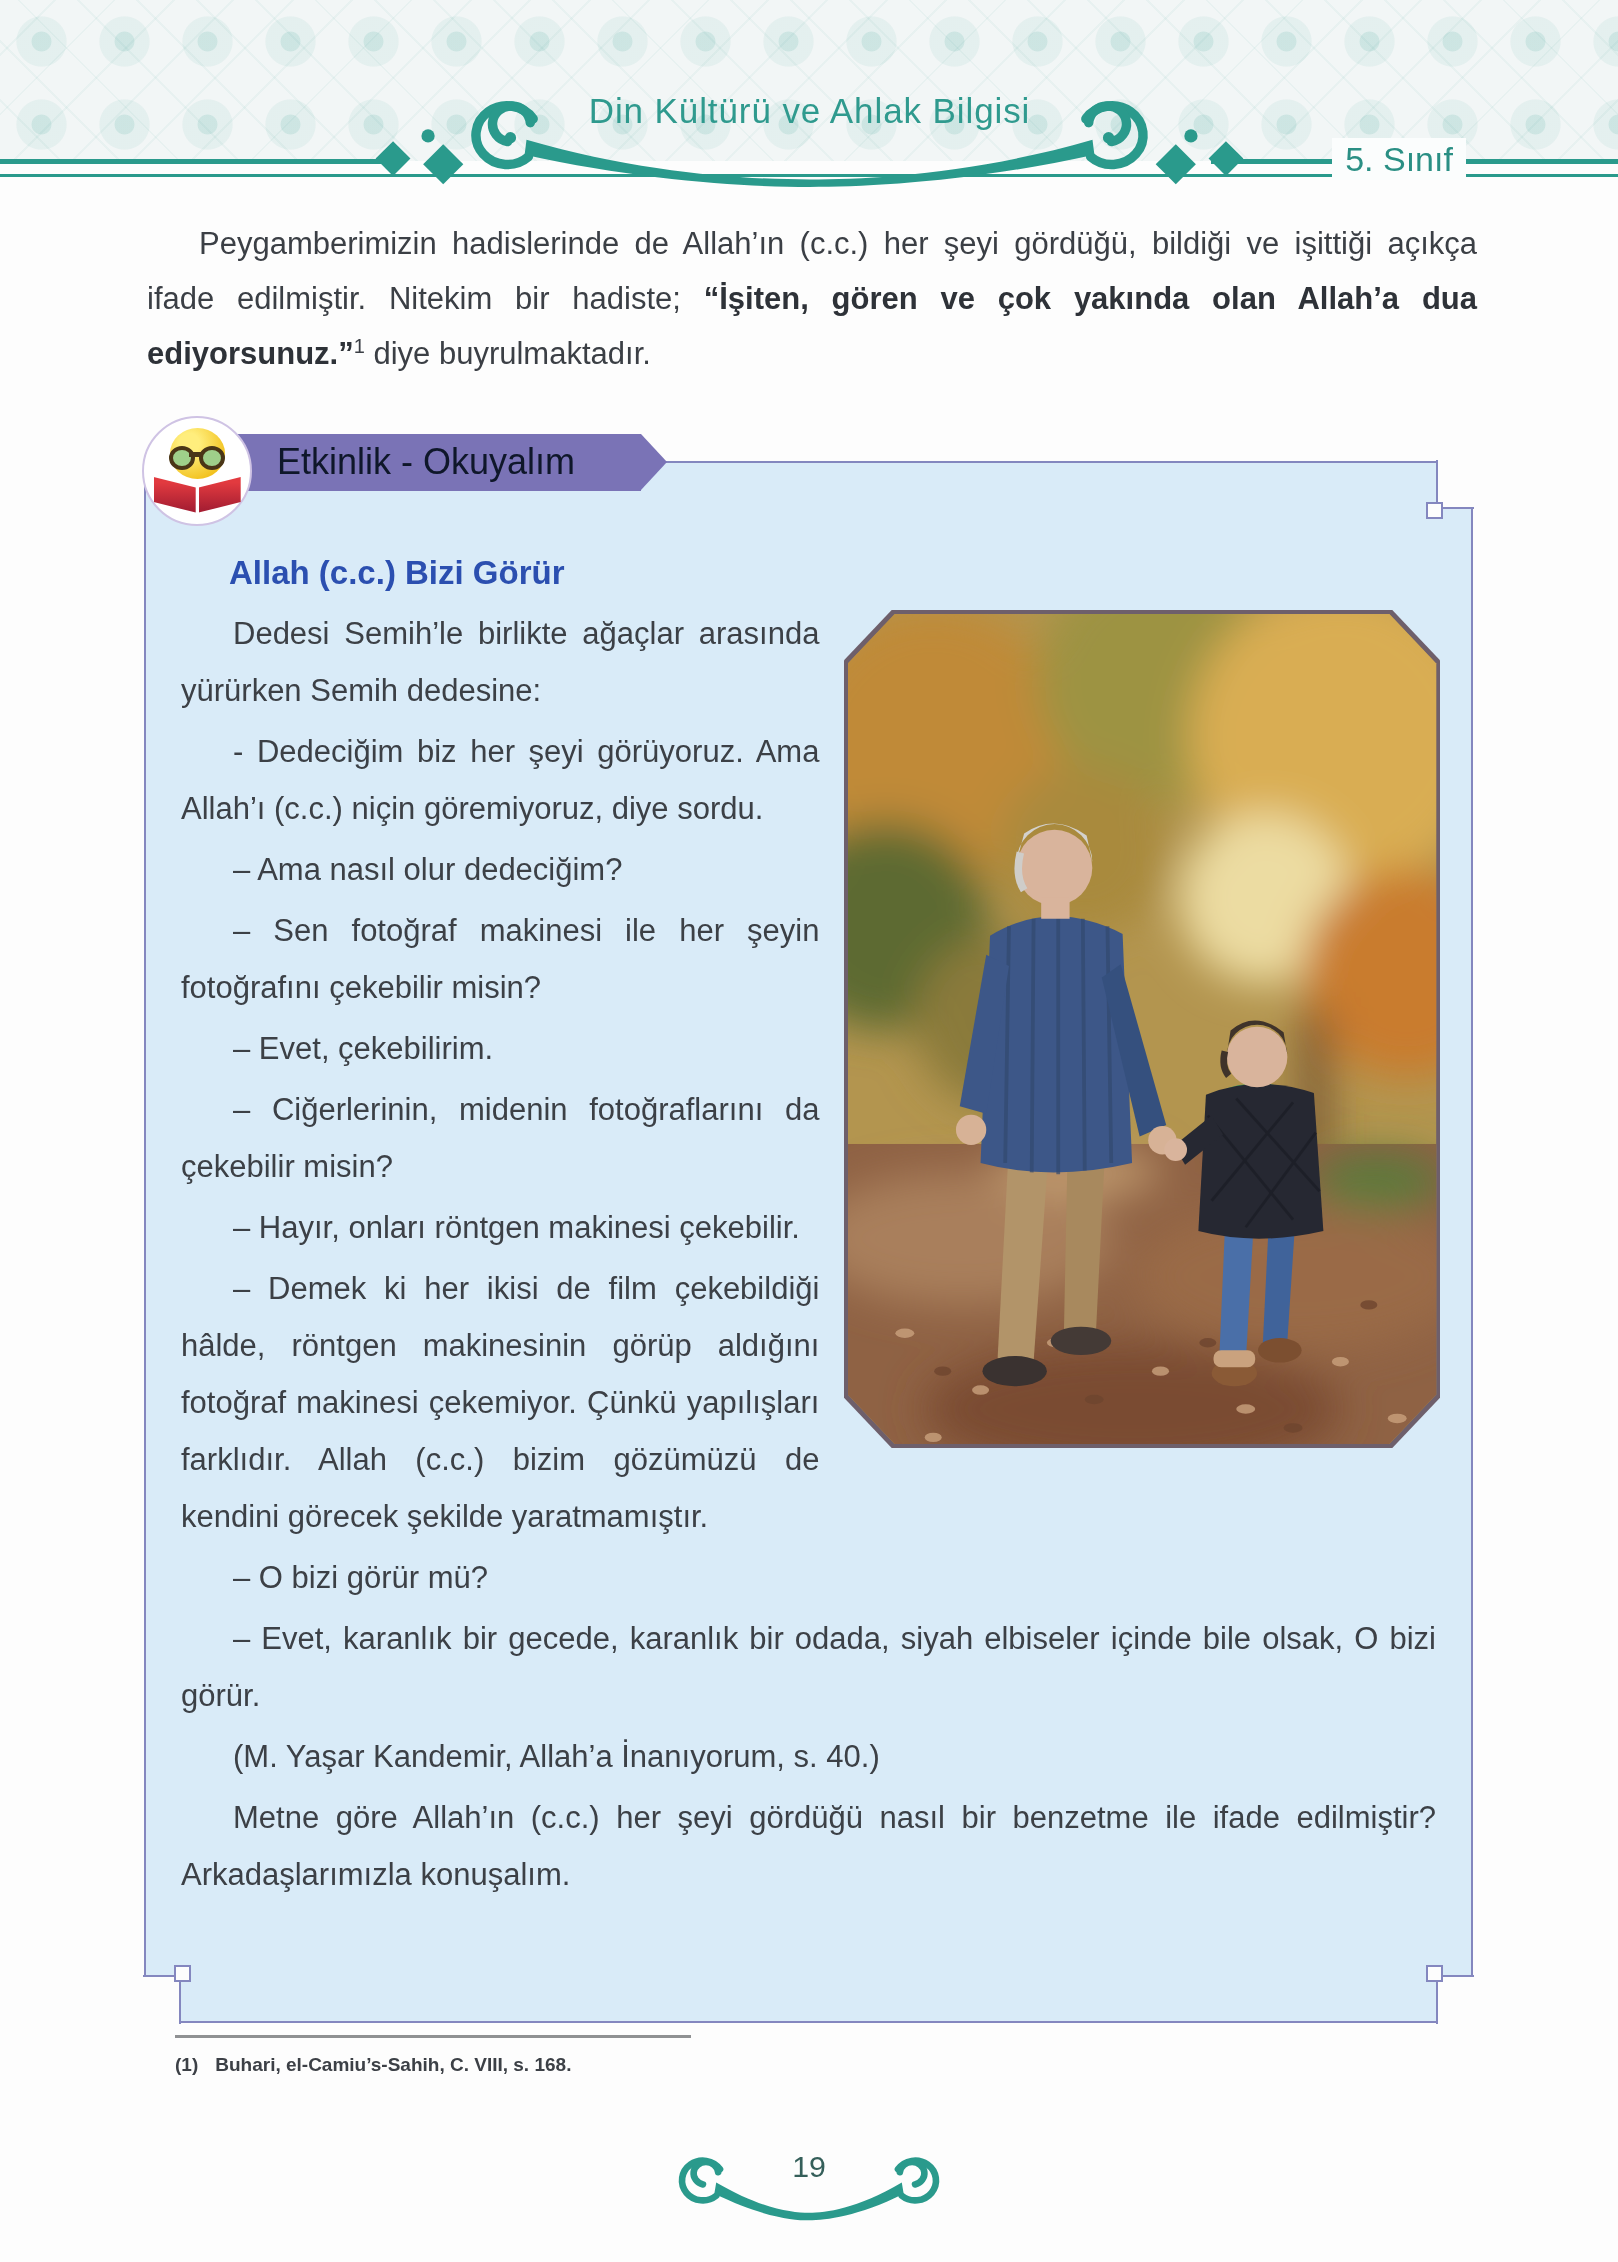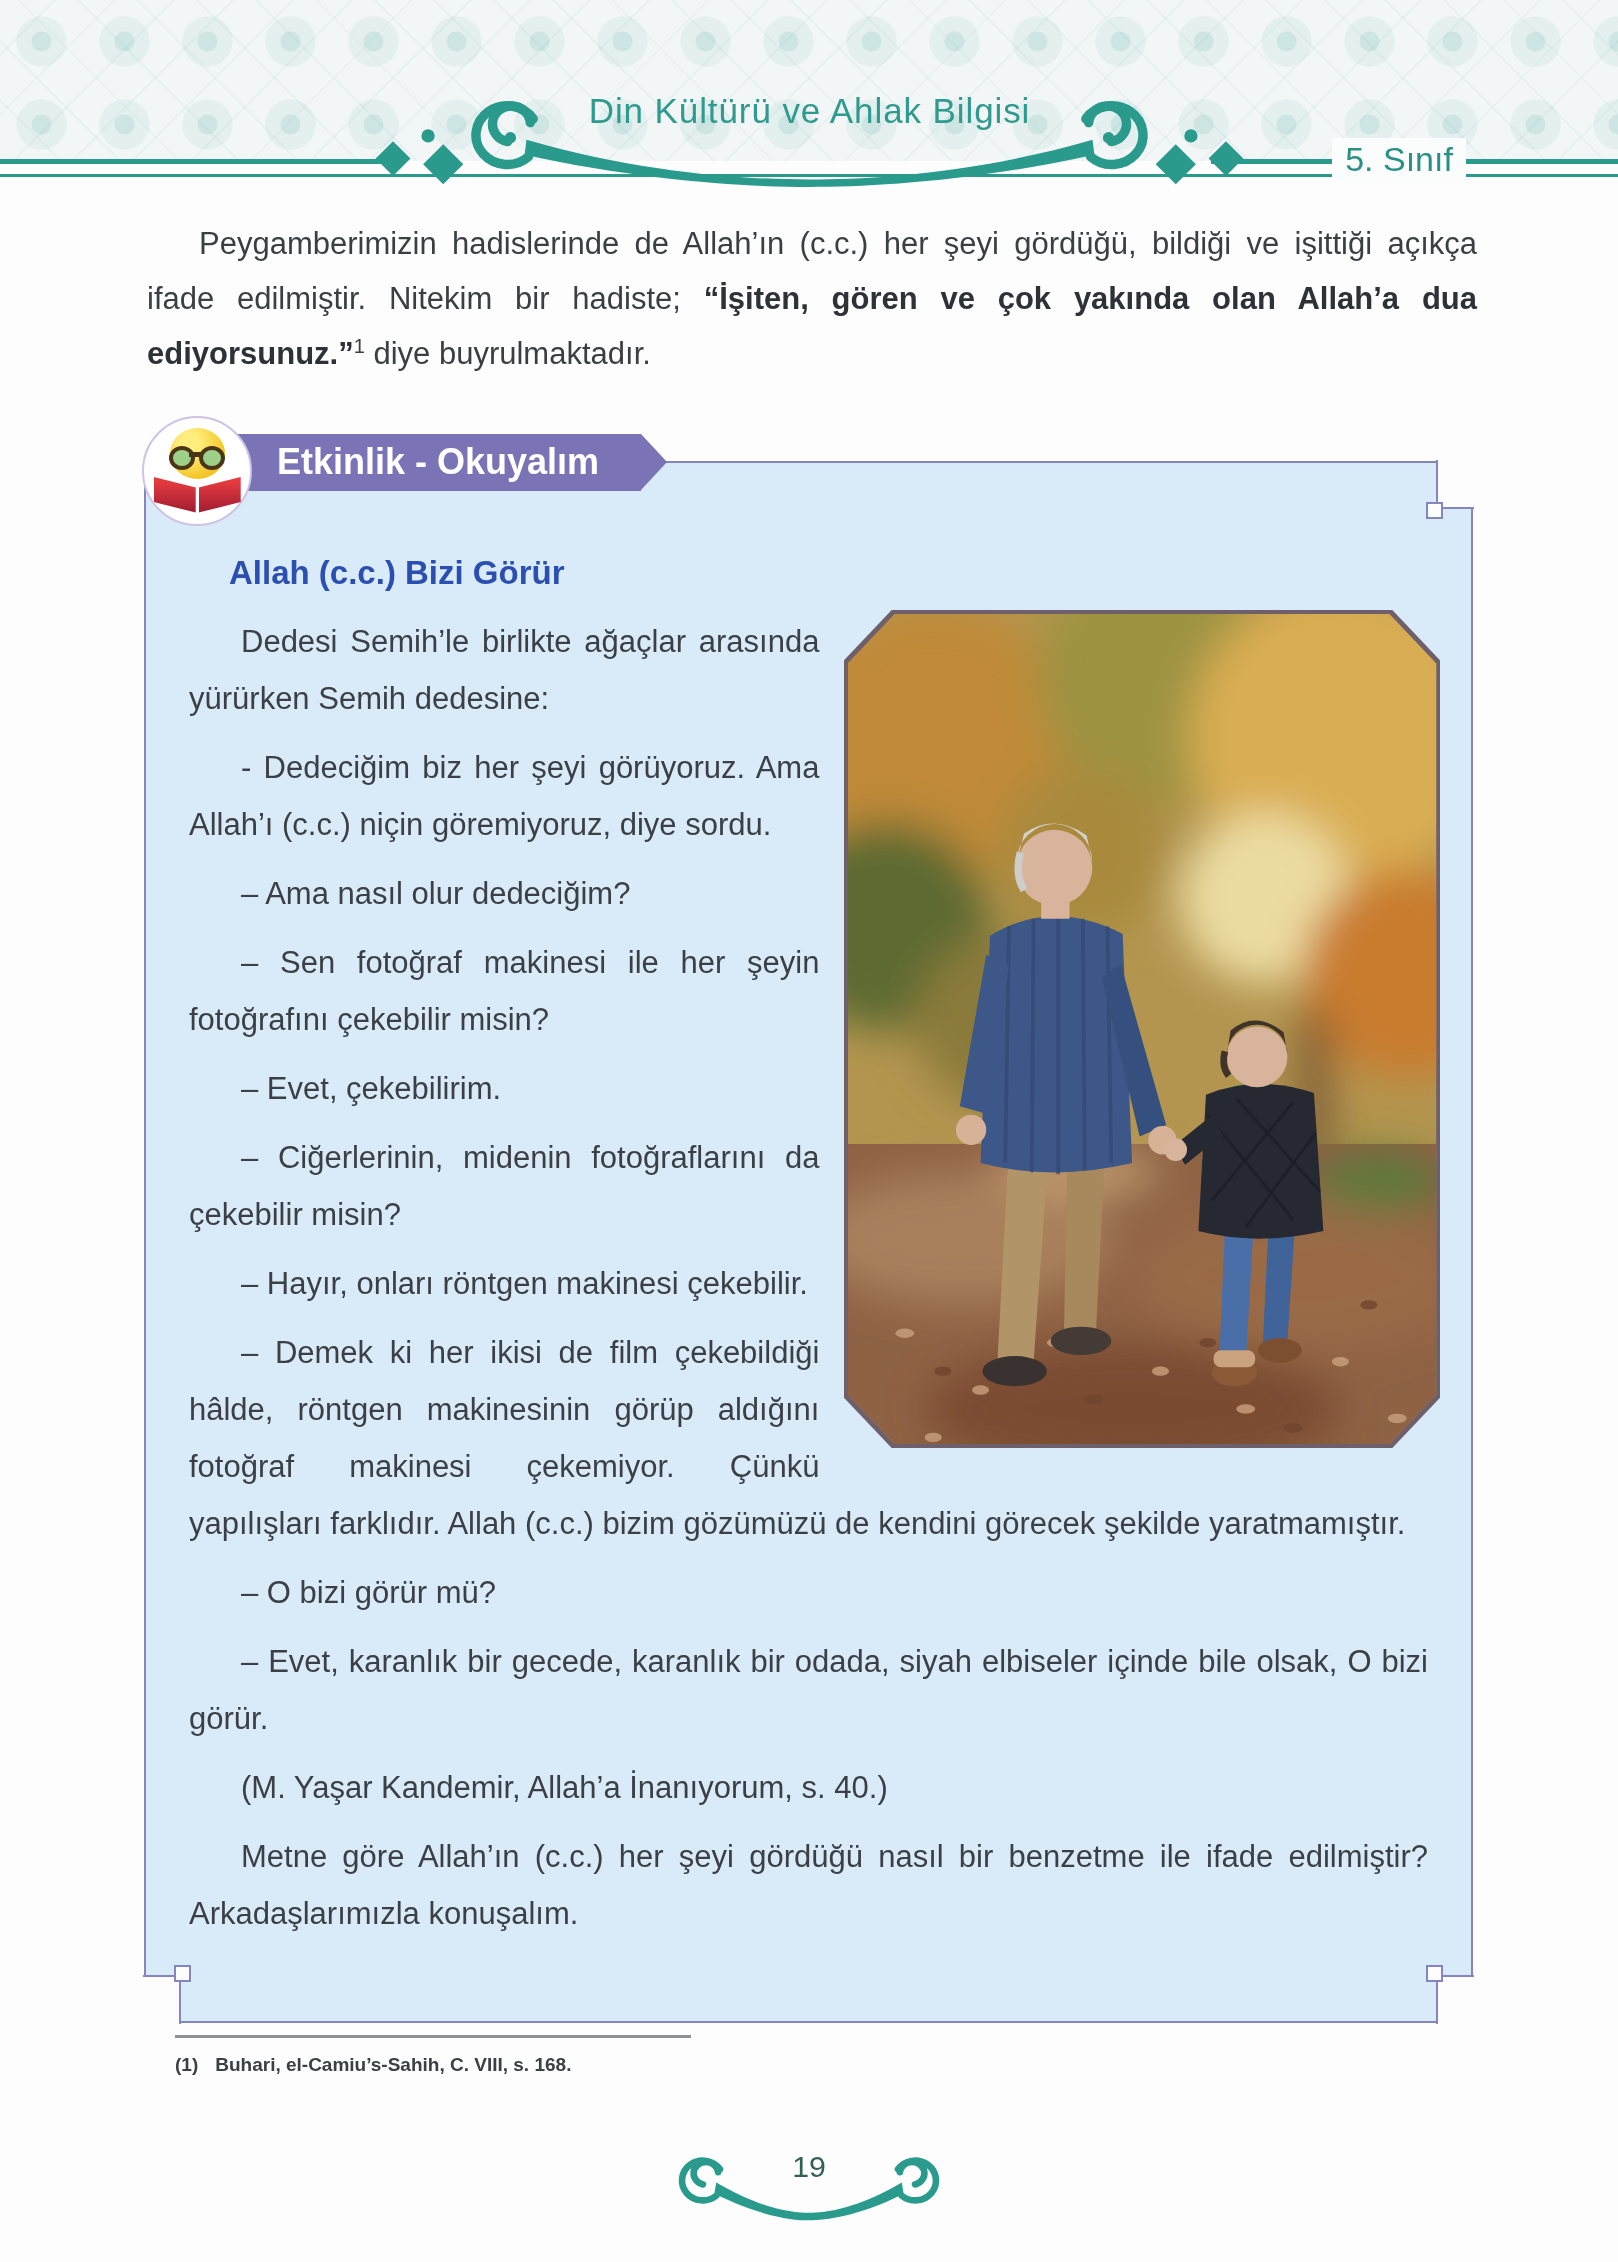--- a/index.html
+++ b/index.html
@@ -31,22 +31,22 @@
   .intro b{color:#2e3238;}
   .intro sup{font-size:20px;line-height:0;}
 
   
   .activity-box{position:absolute;left:144px;top:461px;width:1325px;height:1558px;
     background:#d9ebf8;border:2.8px solid #8487bf;}
   .banner{position:absolute;left:17px;top:-29px;width:478px;height:57px;background:#7a73b6;
     border-radius:9.5px 0 0 9.5px;z-index:2;}
   .banner::after{content:'';position:absolute;right:-25.6px;top:0;width:0;height:0;
     border-top:28px solid transparent;border-bottom:28px solid transparent;border-left:26.5px solid #7a73b6;}
-  .banner-label{position:absolute;left:114px;top:0;height:41px;line-height:55px;color:#ffffff;
-    font-size:36px;font-weight:bold;white-space:nowrap;}
+  .banner-label{position:absolute;left:114px;top:0;height:41px;line-height:55px;color:#0f172a;
+    font-size:36px;font-weight:normal;white-space:nowrap;}
 
   
   .badge{position:absolute;left:-3.8px;top:-47px;width:106px;height:106px;border-radius:50%;
     background:#ffffff;border:2.8px solid #cfc3e4;z-index:3;}
   .badge .face{position:absolute;left:25.6px;top:9.5px;width:55px;height:51px;border-radius:50%;
     background:radial-gradient(circle at 35% 30%,#ffee7d 20%,#f2c21f 75%);}
   .badge .glass{position:absolute;top:28px;width:18px;height:16px;border:4.7px solid #4a3617;
     border-radius:50%;background:#9fd08a;}
   .badge .glass.l{left:24.6px;} .badge .glass.r{left:55px;}
   .badge .bridge{position:absolute;left:45px;top:34px;width:11.4px;height:4.7px;background:#4a3617;}
@@ -66,21 +66,21 @@
   .notch-br .sq{left:-11.4px;top:-11.4px;}
 
   
   .box-content{position:relative;padding:0 0 57px 31px;width:1294px;box-sizing:border-box;}
   .photo-wrap{float:right;width:596px;height:838px;margin:66px 0 19px 24.6px;
     background:#6e5f6b;clip-path:polygon(8% 0,92% 0,100% 6%,100% 94%,92% 100%,8% 100%,0 94%,0 6%);
     position:relative;}
   .photo-inner{position:absolute;left:3.8px;top:3.8px;right:3.8px;bottom:3.8px;
     clip-path:polygon(8% 0,92% 0,100% 6%,100% 94%,92% 100%,8% 100%,0 94%,0 6%);}
   .story-title{font-size:33px;font-weight:bold;color:#2b4fb0;margin:81px 0 0 0;line-height:57px;text-indent:52px;}
-  .box-content p{margin:12px;font-size:31px;line-height:57px;text-align:justify;text-indent:52px;color:#3c4046;}
+  .box-content p{margin:4px;font-size:31px;line-height:57px;text-align:justify;text-indent:52px;color:#3c4046;}
 
   
   .footnote-rule{position:absolute;left:175px;top:2035px;width:516px;height:2.8px;background:#8f9193;}
   .footnote{position:absolute;left:175px;top:2054px;font-size:19px;color:#3c4046;font-weight:bold;}
   .footnote .fn-marker{margin-right:17px;}
 
   
   .footer-orn{position:absolute;left:667px;top:2137px;width:284px;height:91px;}
 
   .teal{fill:#2a9a8c;}

